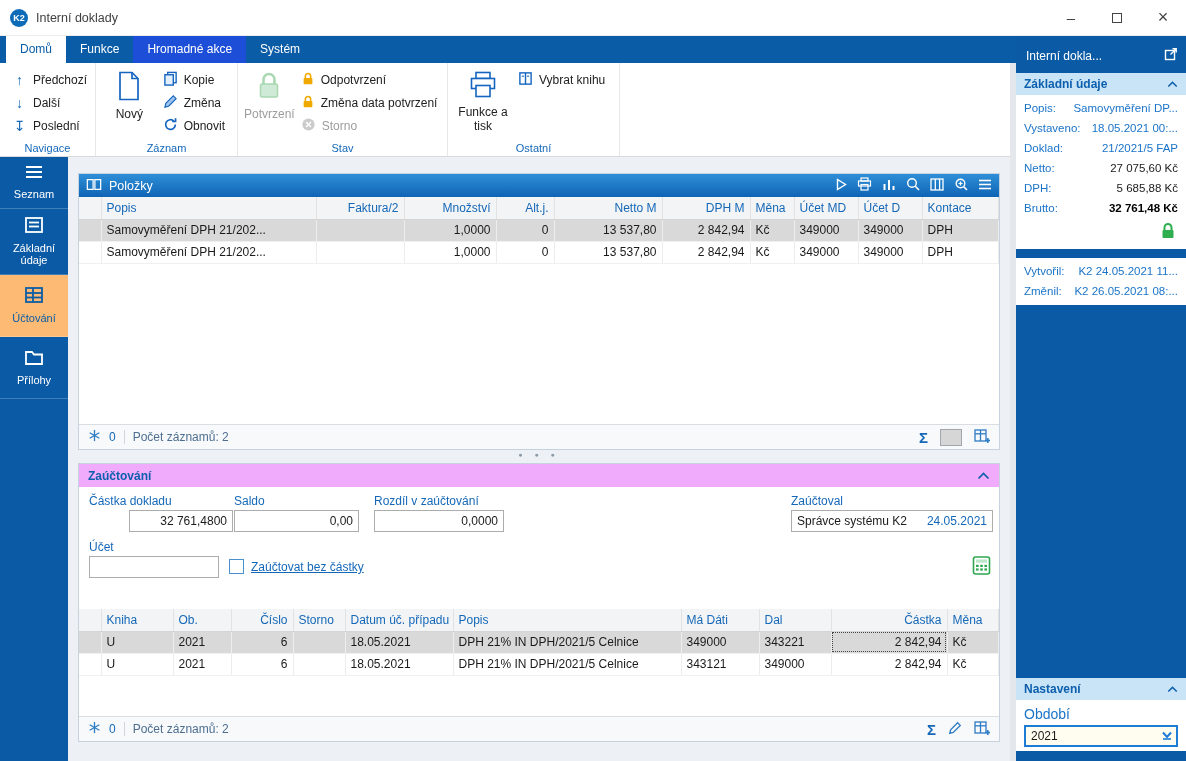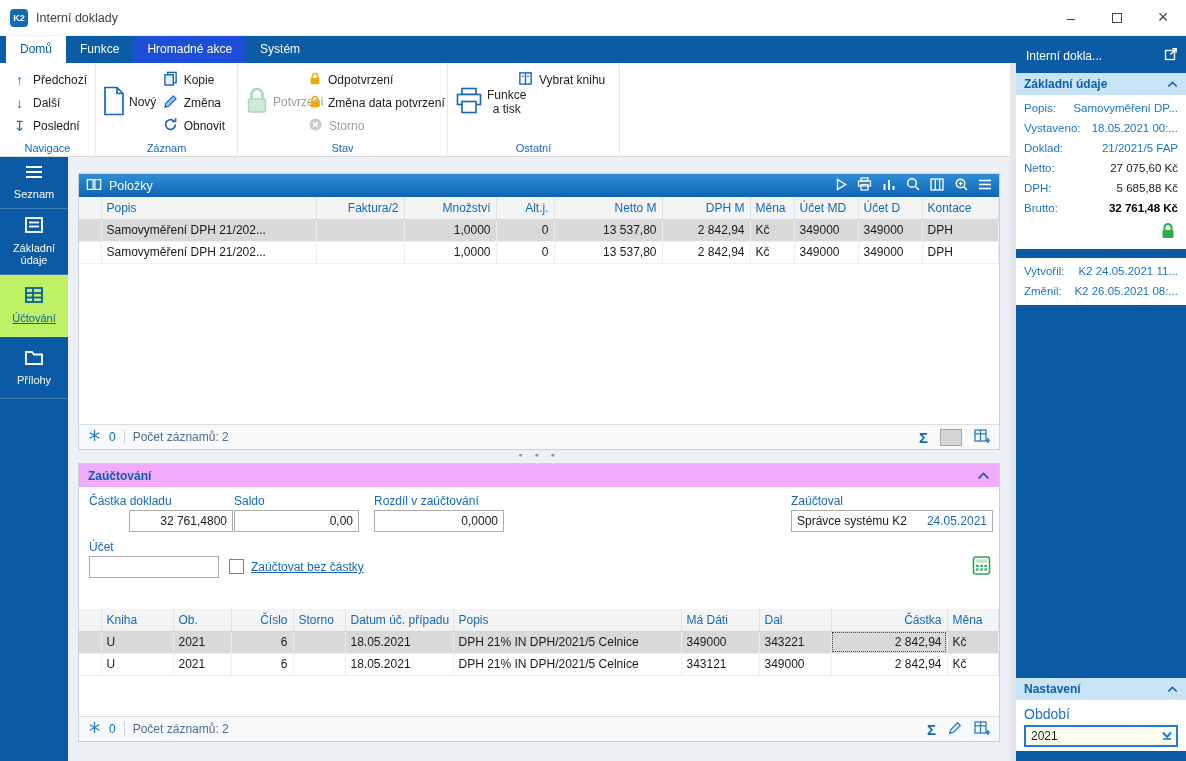--- a/index.html
+++ b/index.html
@@ -4,46 +4,46 @@
 <style>
   * { margin:0; padding:0; box-sizing:border-box; }
   html,body { background:#CFCFCF; }
   #app {
     position:relative; width:1186px; height:761px; background:#FFF;
     font-family:"Liberation Sans", sans-serif; font-size:12px; color:#1A1A1A;
     overflow:hidden; outline:1px solid #2E7CC8; outline-offset:-1px;
   }
   
   .titlebar { position:absolute; left:0; top:0; width:100%; height:36px; background:#FFF; border-bottom:1px solid #EDEDED; }
-  .applogo { position:absolute; left:10px; top:9px; width:18px; height:18px; background:#0E6BB8; border-radius:4px; color:#FFF; font-size:9px; font-weight:bold; display:flex; align-items:center; justify-content:center; }
+  .applogo { position:absolute; left:10px; top:9px; width:18px; height:18px; background:#0E6BB8; border-radius:9px; color:#FFF; font-size:9px; font-weight:bold; display:flex; align-items:center; justify-content:center; }
   .apptitle { position:absolute; left:36px; top:0; line-height:36px; font-size:12.5px; color:#404040; }
   .winbtns { position:absolute; right:0; top:0; height:35px; display:flex; }
   .winbtn { width:46px; height:35px; display:flex; align-items:center; justify-content:center; color:#444; font-size:15px; cursor:default; }
   .maxglyph { width:10px; height:10px; border:1.3px solid #444; display:inline-block; }
   
   .tabstrip { position:absolute; left:0; top:36px; width:1016px; height:27px; background:#0A5CA6; display:flex; padding-left:6px; }
   .tab { padding:0 14px; line-height:27px; color:#FFF; font-size:12px; white-space:nowrap; }
   .tab.active { background:#FFF; color:#0A5CA6; }
   .tab.highlighted { background:#1d4ed8; }
   
   .ribbon { position:absolute; left:0; top:63px; width:1010px; height:94px; background:#FFF; border-bottom:1px solid #D9D9D9; display:flex; }
   .rgroup { position:relative; height:100%; border-right:1px solid #E8E8E8; padding:5px 6px 18px 6px; display:flex; align-items:flex-start; }
   .rgroup-label { position:absolute; bottom:2px; left:0; right:0; text-align:center; color:#1568B8; font-size:11px; }
   .rcol { display:flex; flex-direction:column; }
   .small-item { display:flex; align-items:center; gap:6px; height:23px; padding:0 6px; font-size:12px; color:#222; white-space:nowrap; }
   .small-item .aglyph { color:#1568B8; font-size:14px; width:15px; text-align:center; }
   .small-item.disabled { color:#9C9C9C; }
-  .big-btn { display:flex; flex-direction:row; align-items:center; width:58px; min-height:66px; padding-top:3px; font-size:12px; color:#222; text-align:center; line-height:1.15; gap:3px; }
+  .big-btn { display:flex; flex-direction:column; align-items:center; width:58px; min-height:66px; padding-top:3px; font-size:12px; color:#222; text-align:center; line-height:1.15; gap:3px; }
   .big-btn.disabled { color:#9C9C9C; }
   
   .sidebar { position:absolute; left:0; top:157px; width:68px; height:604px; background:#0B5AA5; }
   .side-item { display:flex; flex-direction:column; align-items:center; justify-content:center; gap:5px; color:#FFF; font-size:11px; text-align:center; line-height:1.15; border-bottom:1px solid rgba(255,255,255,.22); padding:6px 2px; }
   .side-item svg { flex:none; }
   .si-1 { height:52px; } .si-2 { height:66px; } .si-3 { height:62px; } .si-4 { height:62px; }
-  .side-item.active { background:#bef264; color:#0A5CA6;text-decoration:underline; }
+  .side-item.active { background:#fdba74; color:#0A5CA6; }
   
   .content { position:absolute; left:68px; top:157px; width:942px; height:604px; background:#EDF1F5; }
   .gapstrip { position:absolute; left:1010px; top:63px; width:6px; height:698px; background:#E4E8EC; }
   .dots { position:absolute; left:479px; top:451px; width:120px; text-align:center; color:#8A9AA8; font-size:7px; letter-spacing:5px; }
   
   .panel { position:absolute; background:#FFF; border:1px solid #C6D3DE; display:flex; flex-direction:column; }
   .panel-polozky { left:78px; top:173px; width:922px; height:277px; }
   .panel-zauct   { left:78px; top:463px; width:922px; height:279px; }
   .ph-blue { height:23px; flex:none; background:linear-gradient(#2F8FD8,#0F64B4); color:#FFF; display:flex; align-items:center; padding:0 7px; gap:7px; font-size:12.5px; }
   .ph-icons { margin-left:auto; display:flex; align-items:center; gap:10px; }

